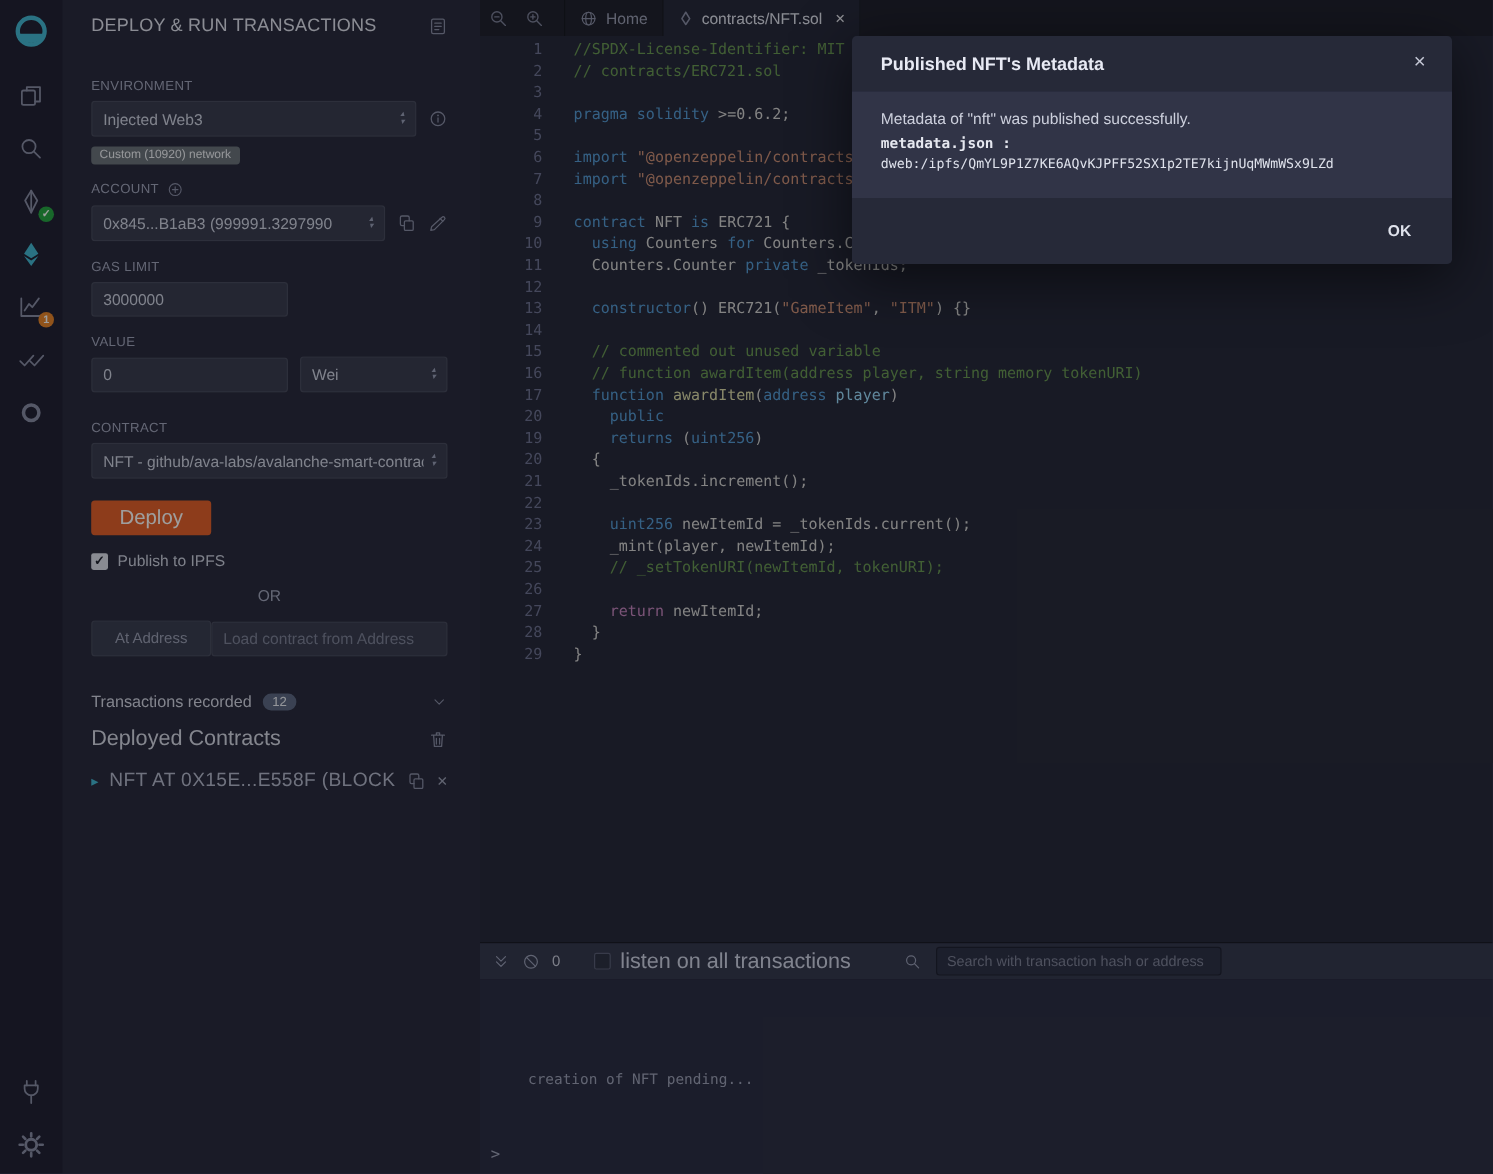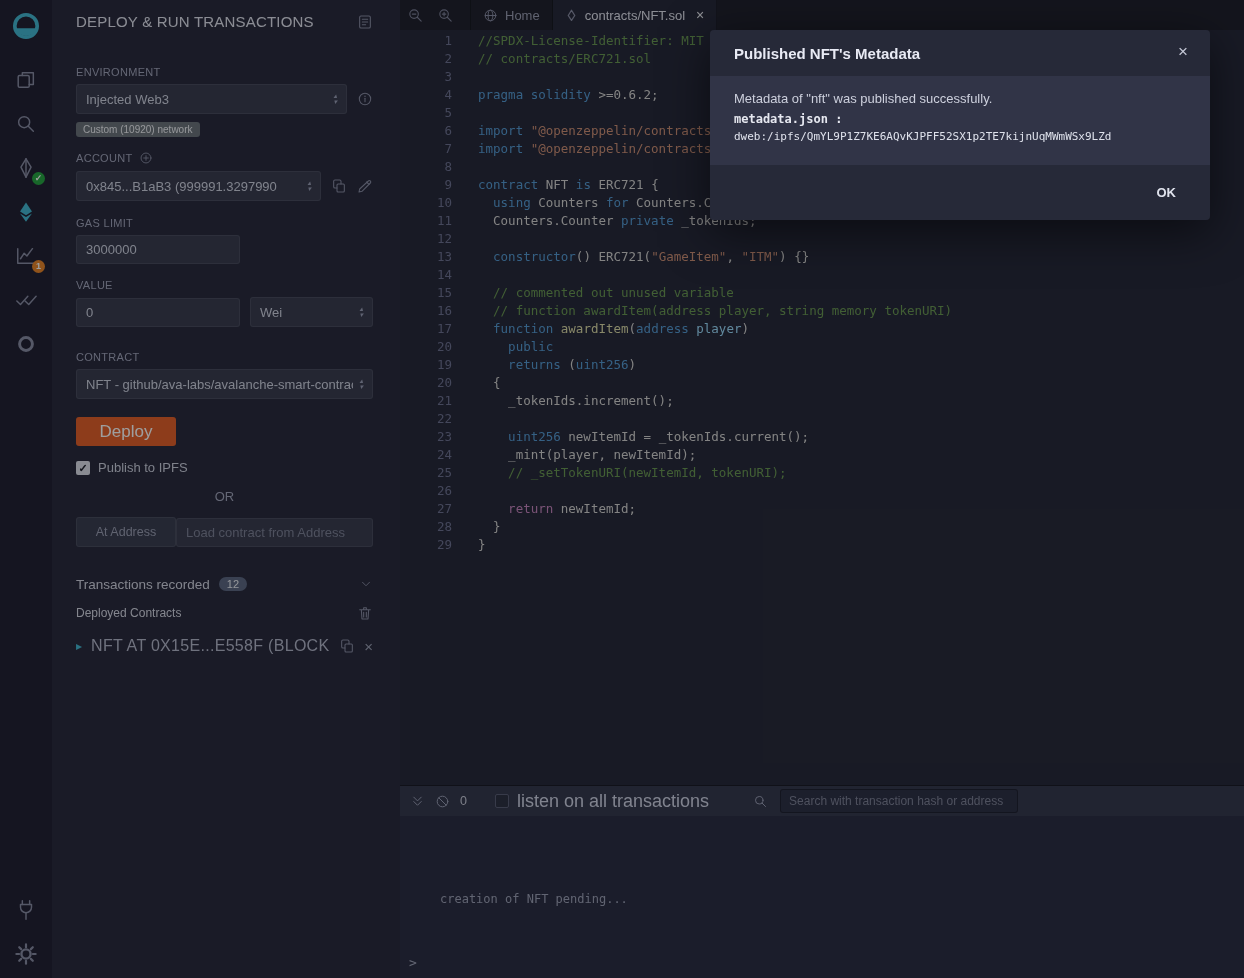--- a/index.html
+++ b/index.html
@@ -48,24 +48,24 @@
     border-radius:3px;font-size:17px;cursor:pointer;font-family:"Liberation Sans",sans-serif;}
   .cb{box-sizing:border-box;width:14px;height:14px;border-radius:2px;flex:0 0 14px;cursor:pointer;}
   .cb.checked{background:#dde1ec;color:#232633;font-size:11px;line-height:14px;text-align:center;font-weight:700;}
   .cb.empty{border:1px solid #5b6078;background:#2e3245;}
   .cb-row{display:flex;align-items:center;gap:8px;margin-top:14px;font-size:13px;color:#ccd0df;}
   .or{margin-top:14px;text-align:center;font-size:13px;color:var(--dim);}
   .ataddr-btn{width:100px;height:30px;flex:0 0 100px;background:#3a3f53;border:1px solid var(--border);
     border-radius:3px;color:#9ba0b5;font-size:12.5px;cursor:pointer;font-family:"Liberation Sans",sans-serif;}
   .ataddr-inp{flex:1;}
   .ataddr-inp::placeholder,.inp::placeholder,.term-search::placeholder{color:#7e8398;}
-  .tx-row{margin-top:30px;display:flex;align-items:flex-start;gap:9px;font-size:13.5px;color:#d3d6e4;}
+  .tx-row{margin-top:30px;display:flex;align-items:flex-end;gap:9px;font-size:13.5px;color:#d3d6e4;}
   .pill{background:#5e6a85;color:#eef1f8;font-size:11px;padding:1px 8px;border-radius:8px;}
   .tx-row .icon{margin-left:auto;cursor:pointer;}
-  .dep-head{margin-top:13px;display:flex;align-items:center;font-size:12px;color:#d6d9e6;}
+  .dep-head{margin-top:13px;display:flex;align-items:center;font-size:18px;color:#d6d9e6;}
   .dep-head .icon{margin-left:auto;cursor:pointer;}
   .dep-item{margin-top:16px;display:flex;align-items:center;gap:9px;}
   .dep-chev{color:var(--accent);font-size:12px;cursor:pointer;}
   .dep-label{font-size:16px;letter-spacing:.3px;color:#b4b8cc;flex:1;white-space:nowrap;overflow:hidden;}
   .dep-item .icon{cursor:pointer;}
   .x-btn{color:#9ba0b5;font-size:15px;line-height:1;cursor:pointer;background:none;border:none;padding:0;font-family:"Liberation Sans",sans-serif;}
 
   
   .main{position:absolute;left:400px;top:0;right:0;bottom:0;display:flex;flex-direction:column;}
   .tabbar{height:30px;background:var(--tabbar);display:flex;align-items:stretch;flex:0 0 30px;}

